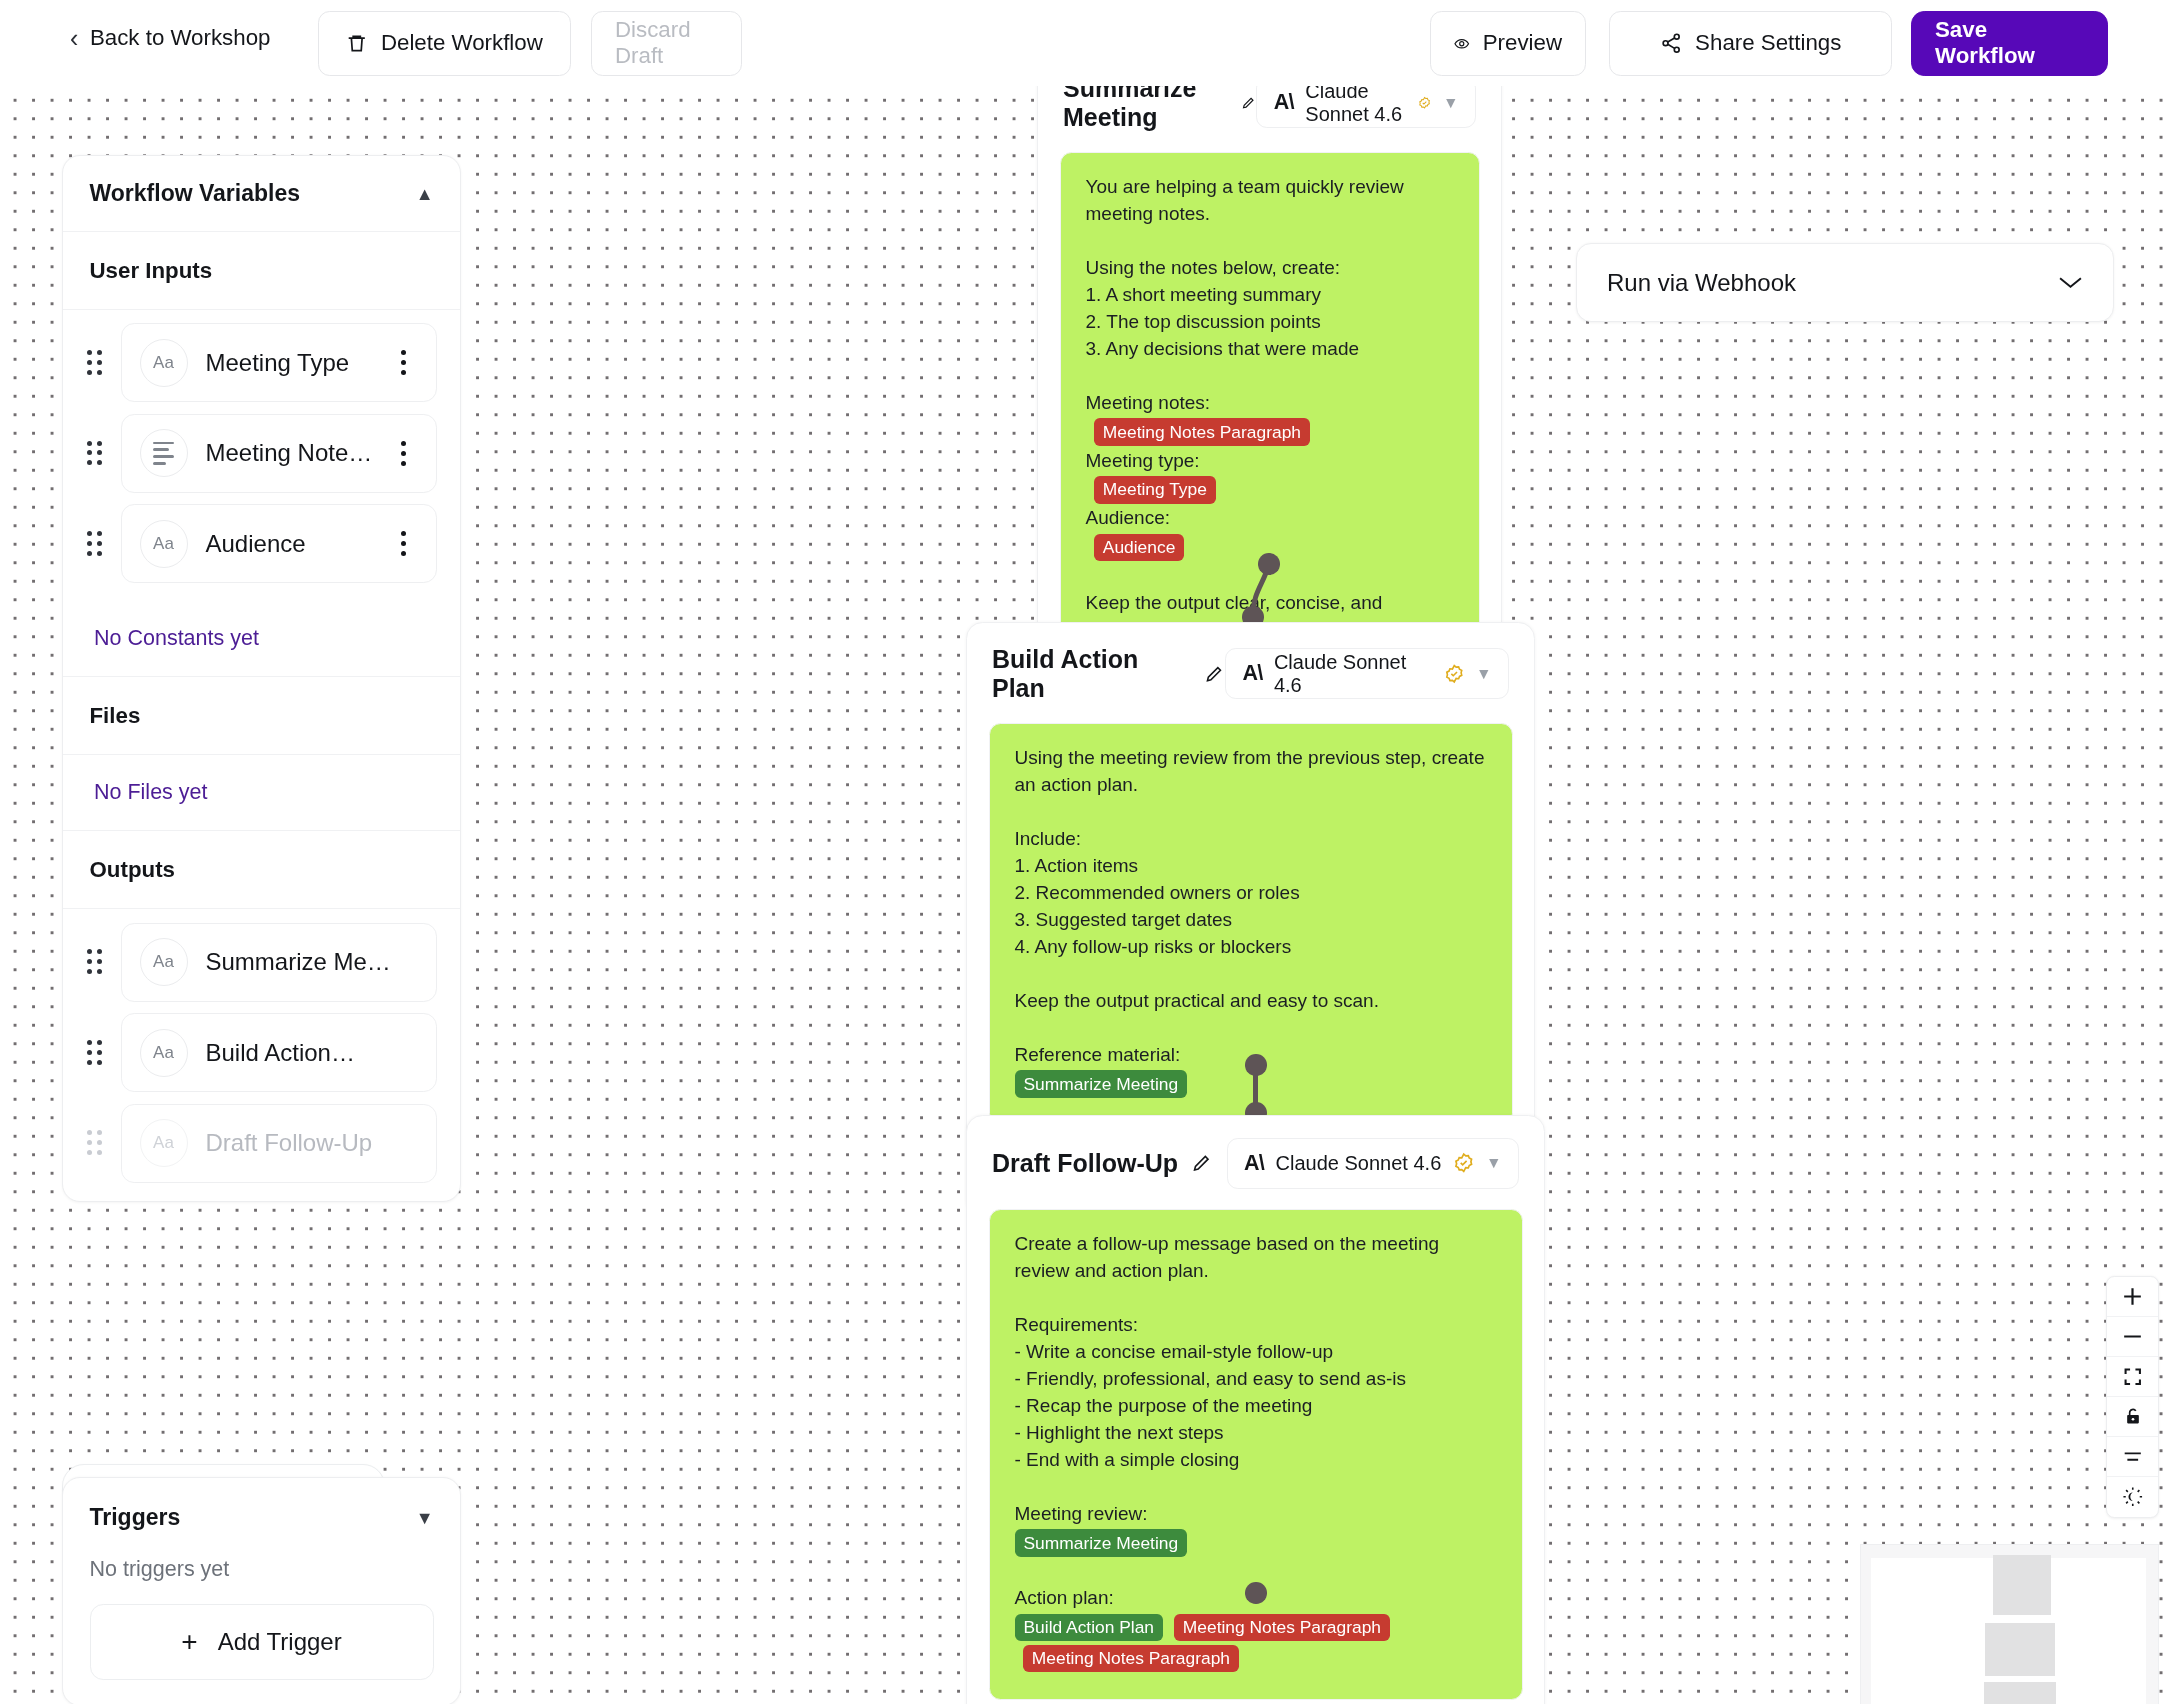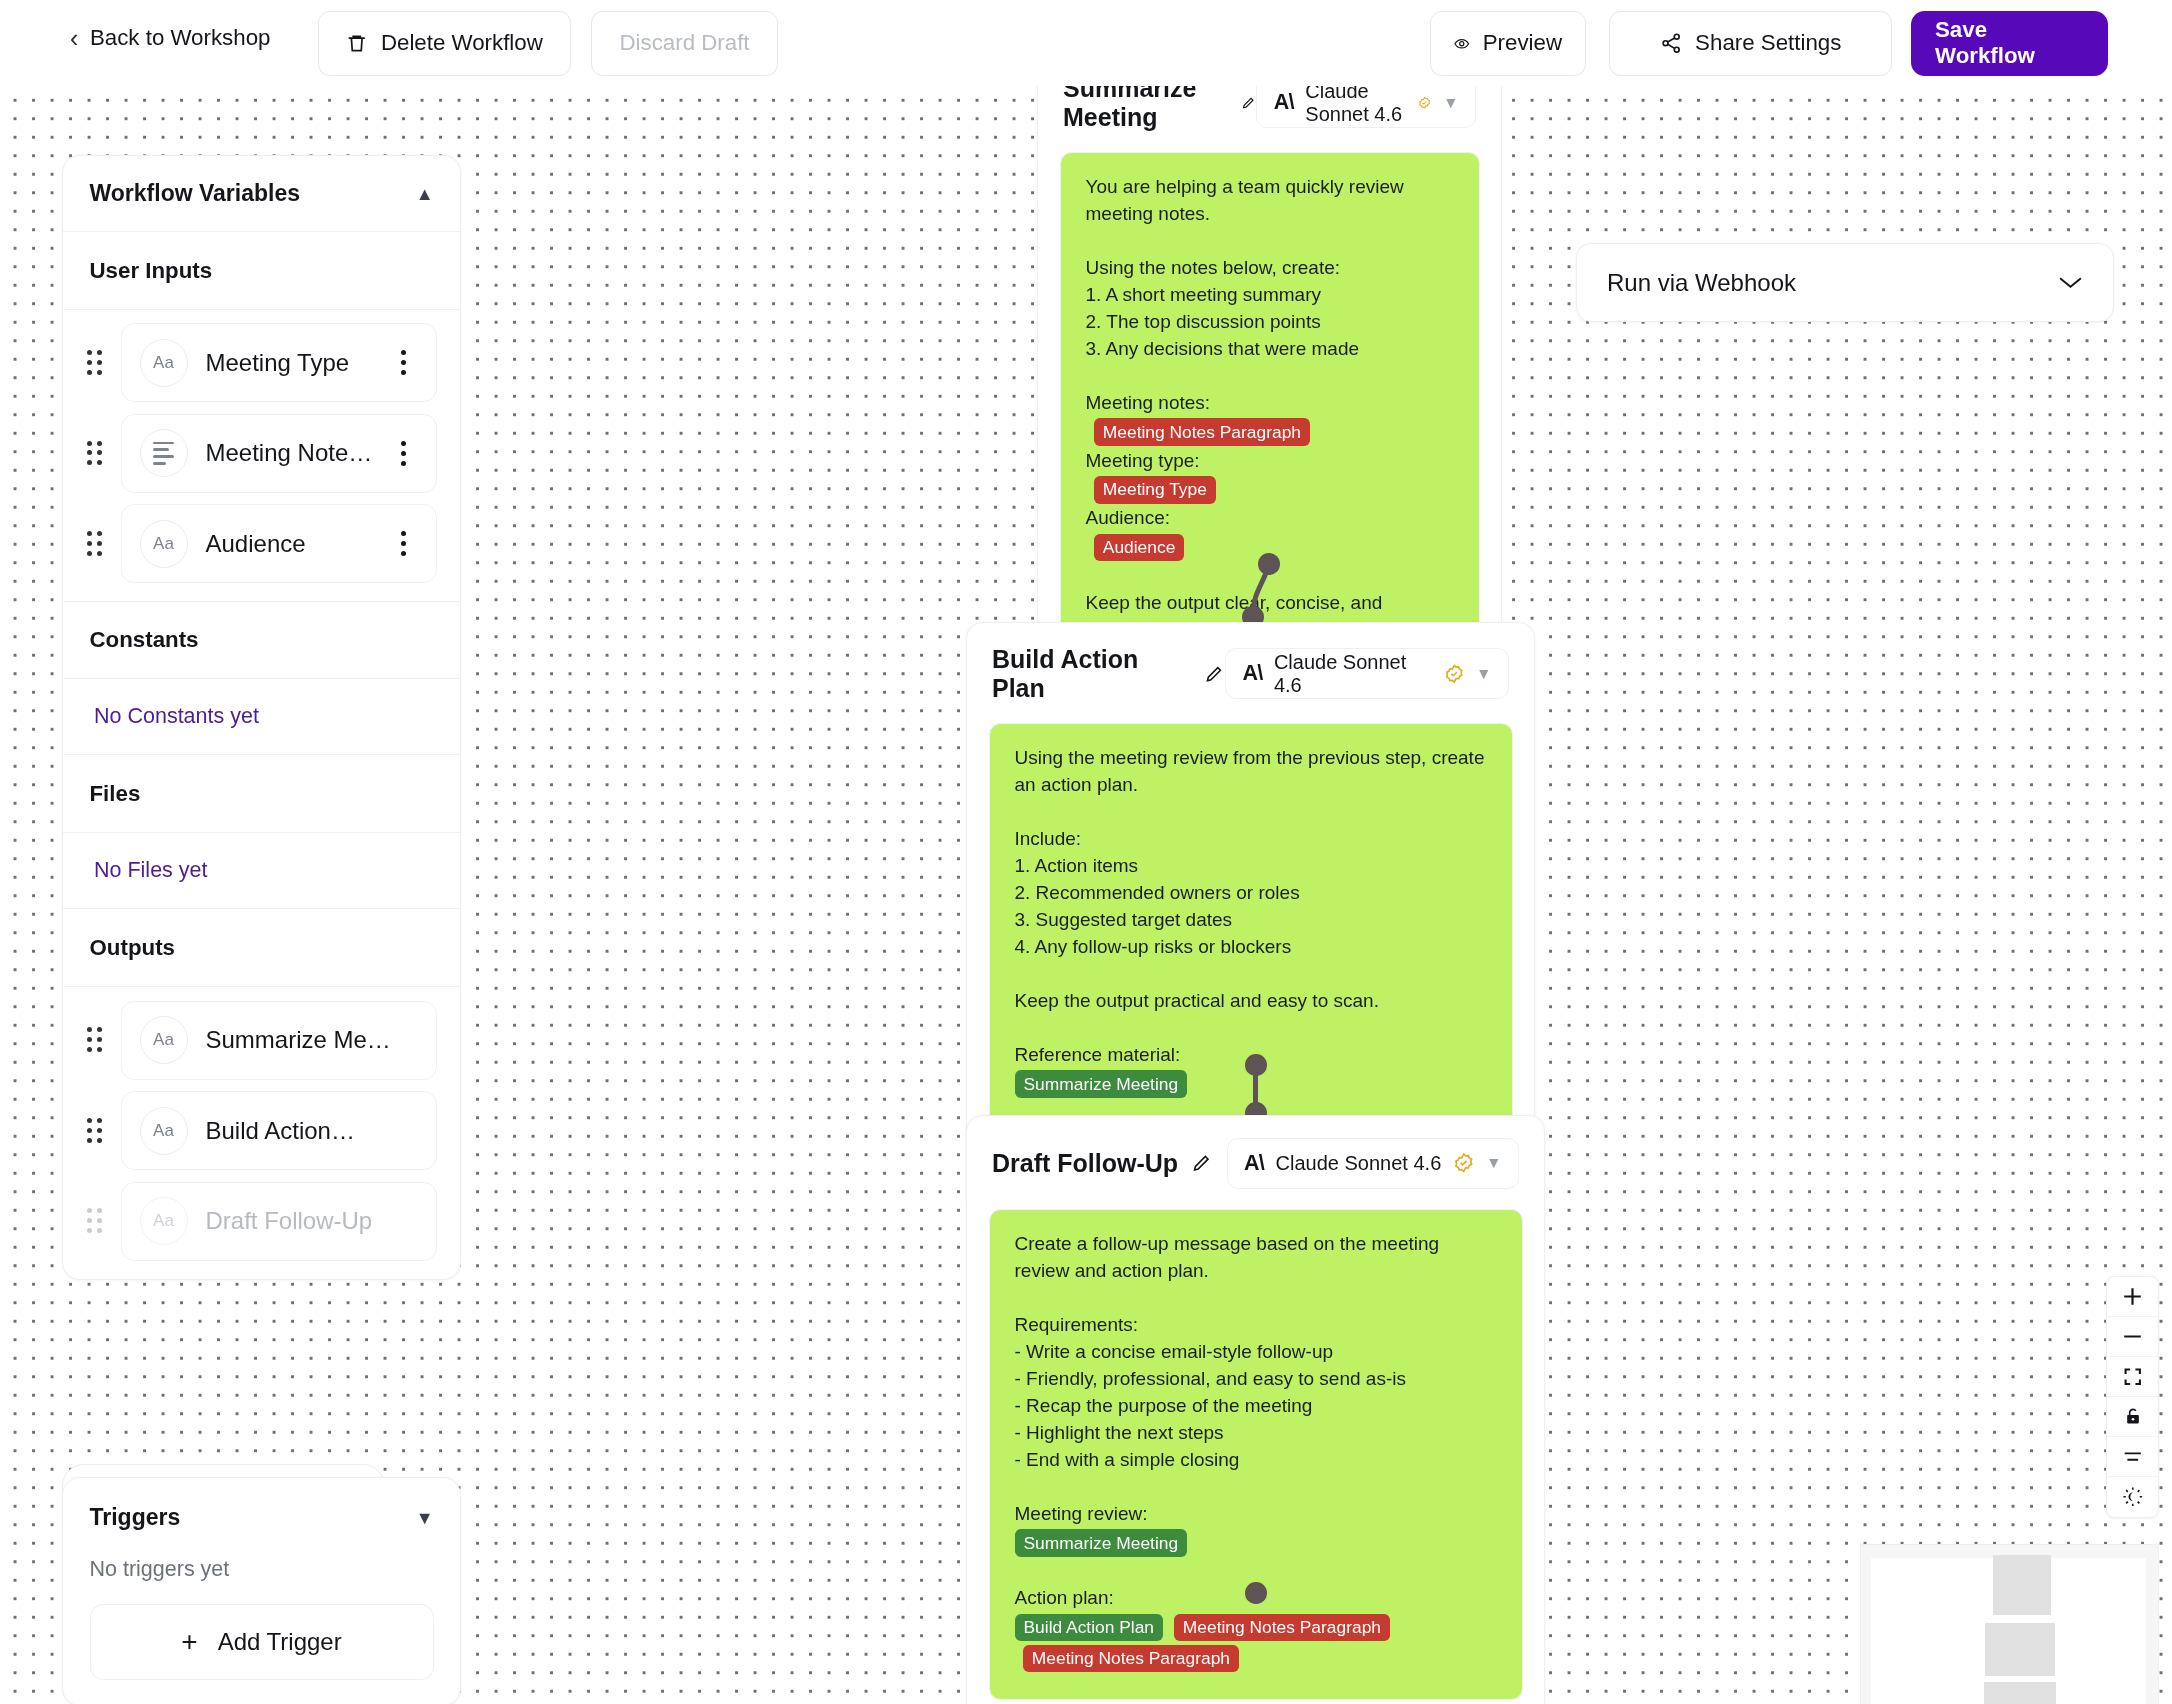--- a/index.html
+++ b/index.html
@@ -24,21 +24,21 @@
   .back-chevron { font-size: 25px; color: #2b2f36; line-height: 1; }
 
   .hdr-btn {
     position: absolute; top: 10.8px; height: 65px;
     border: 1.3px solid #e6e7ea; border-radius: 11.6px;
     background: #fff; display: flex; align-items: center; justify-content: center;
     gap: 13.2px; font-size: 22.3px; color: #14161a; cursor: pointer;
     padding: 0 23px;
   }
   #delete-workflow-button { left: 318px; width: 253px; }
-  #discard-draft-button { left: 591px; width: 187px; color: #b9bcc2; cursor: default; }
+  #discard-draft-button { left: 591px; width: 151px; color: #b9bcc2; cursor: default; }
   #preview-button { left: 1430px; width: 156px; text-align: right; }
   #share-settings-button { left: 1609px; width: 283px; }
   #save-workflow-button {
     left: 1911px; width: 197px; background: #5708b8; border-color: #5708b8;
     color: #ffffff; font-weight: 600; border-radius: 13.2px;
   }
 
   .title-wrap {
     position: absolute; left: 0; right: 0; top: 11.6px;
     text-align: center; pointer-events: none;
@@ -341,21 +341,20 @@
           <span class="var-name">Audience</span>
           <span class="kebab">
               <i></i>
               <i></i>
               <i></i>
             </span>
         </div>
       </div>
     </div>
 
-    <div class="sect-head" style="border-top:1.2px solid #f0f1f3">Constants</div>
     <div class="sect-empty">No Constants yet</div>
 
     <div class="sect-head">Files</div>
     <div class="sect-empty">No Files yet</div>
 
     <div class="sect-head">Outputs</div>
 
     <div class="var-list">
       <div class="var-row">
         <span class="grip">

